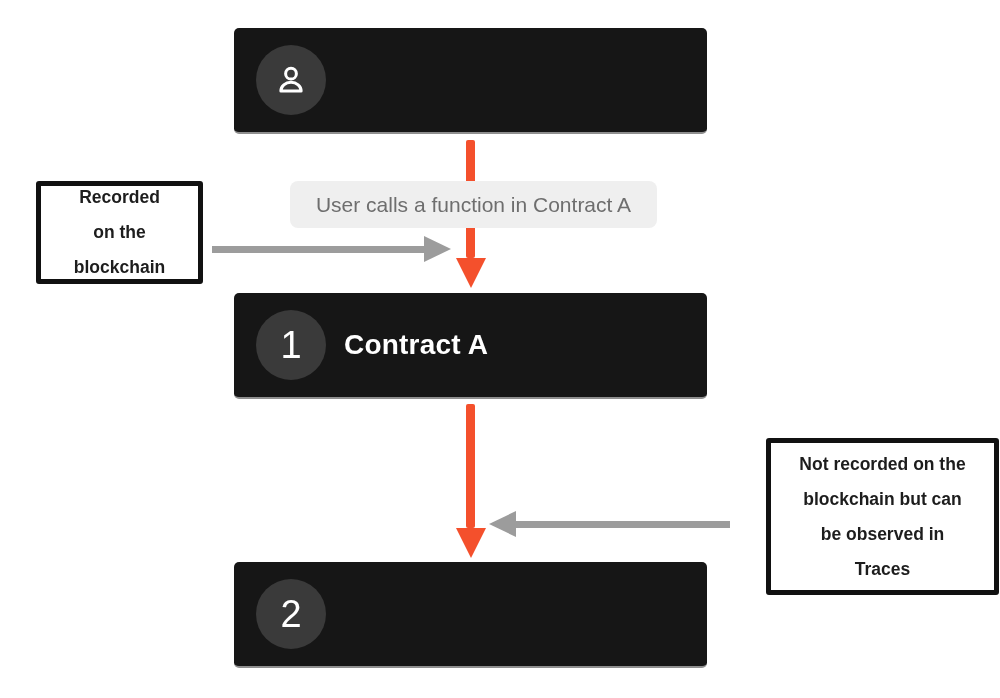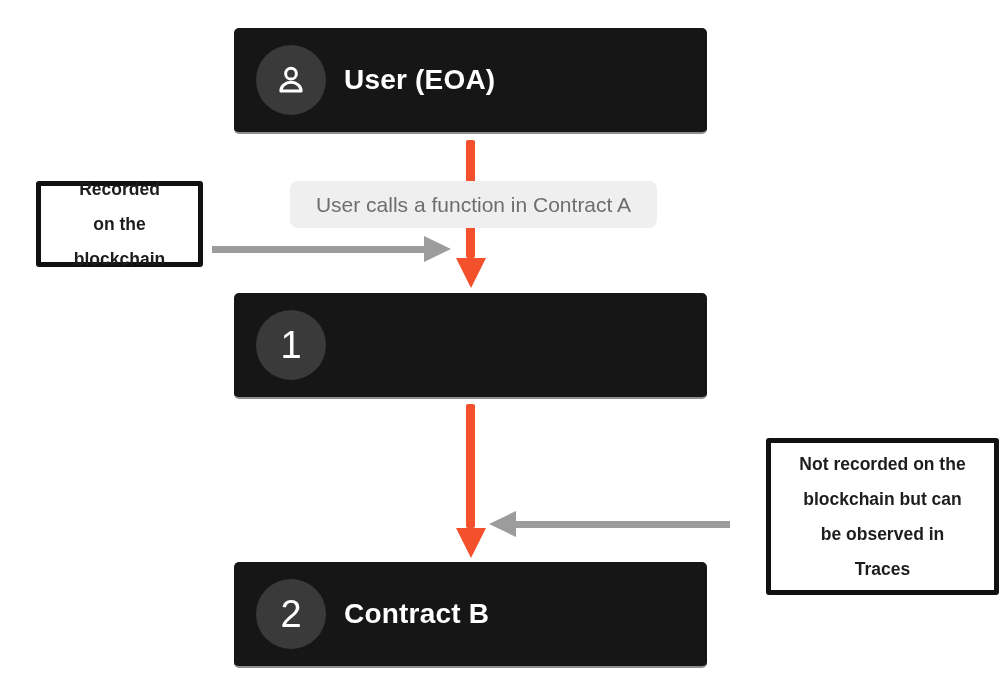--- a/index.html
+++ b/index.html
@@ -70,21 +70,21 @@
   .callout{
     position:absolute;background:#ffffff;
     border:5px solid var(--callout-border);
     border-radius:3px;
     display:flex;align-items:center;justify-content:center;
     text-align:center;
     color:var(--callout-text);
     font-size:17.5px;font-weight:700;line-height:35px;
     white-space:pre-line;z-index:2;
   }
-  .callout-left{left:36px;top:181px;width:167px;height:86px;}
+  .callout-left{left:36px;top:181px;width:167px;height:103px;}
   .callout-right{left:730px;top:438px;width:233px;height:157px;margin-left:36px;}
 
   
   .h-arrow-bar{
     position:absolute;height:7px;background:var(--arrow-gray);z-index:1;
   }
   .h-arrow-head-right{
     position:absolute;width:0;height:0;
     border-top:13px solid transparent;
     border-bottom:13px solid transparent;
@@ -106,53 +106,52 @@
 
   <div class="node" style="top:28px;">
     <div class="node-badge">
       <span>
         <svg class="user-icon-svg" viewBox="0 0 24 24" fill="none" stroke="#ffffff" stroke-width="1.9" stroke-linecap="round" stroke-linejoin="round">
           <circle cx="12" cy="8" r="3.4"></circle>
           <path d="M5.6 19 a6.4 5.6 0 0 1 12.8 0 z"></path>
         </svg>
       </span>
     </div>
-    <div class="node-title">User (EOA)</div>
   </div>
 
   <div class="v-arrow-bar" style="top:140px;height:118px;"></div>
   <div class="v-arrow-head" style="top:258px;"></div>
 
   <div class="flow-label flow-label-1">User calls a function in Contract A</div>
 
   <div class="callout callout-left">Recorded
 on the
 blockchain</div>
 
   <div class="h-arrow-bar" style="left:212px;top:246px;width:214px;"></div>
   <div class="h-arrow-head-right" style="left:424px;top:236px;"></div>
 
   <div class="node" style="top:293px;">
     <div class="node-badge">
       <span class="num">1</span>
     </div>
+    <div class="node-title">Contract A</div>
   </div>
 
   <div class="v-arrow-bar" style="top:404px;height:124px;"></div>
   <div class="v-arrow-head" style="top:528px;"></div>
 
 
   <div class="h-arrow-bar" style="left:516px;top:521px;width:214px;"></div>
   <div class="h-arrow-head-left" style="left:489px;top:511px;"></div>
 
   <div class="callout callout-right">Not recorded on the
 blockchain but can
 be observed in
 Traces</div>
 
   <div class="node" style="top:562px;">
     <div class="node-badge">
       <span class="num">2</span>
     </div>
-    <div class="node-title">Contract B</div>
   </div>
 
 </div>
 
 </body></html>

